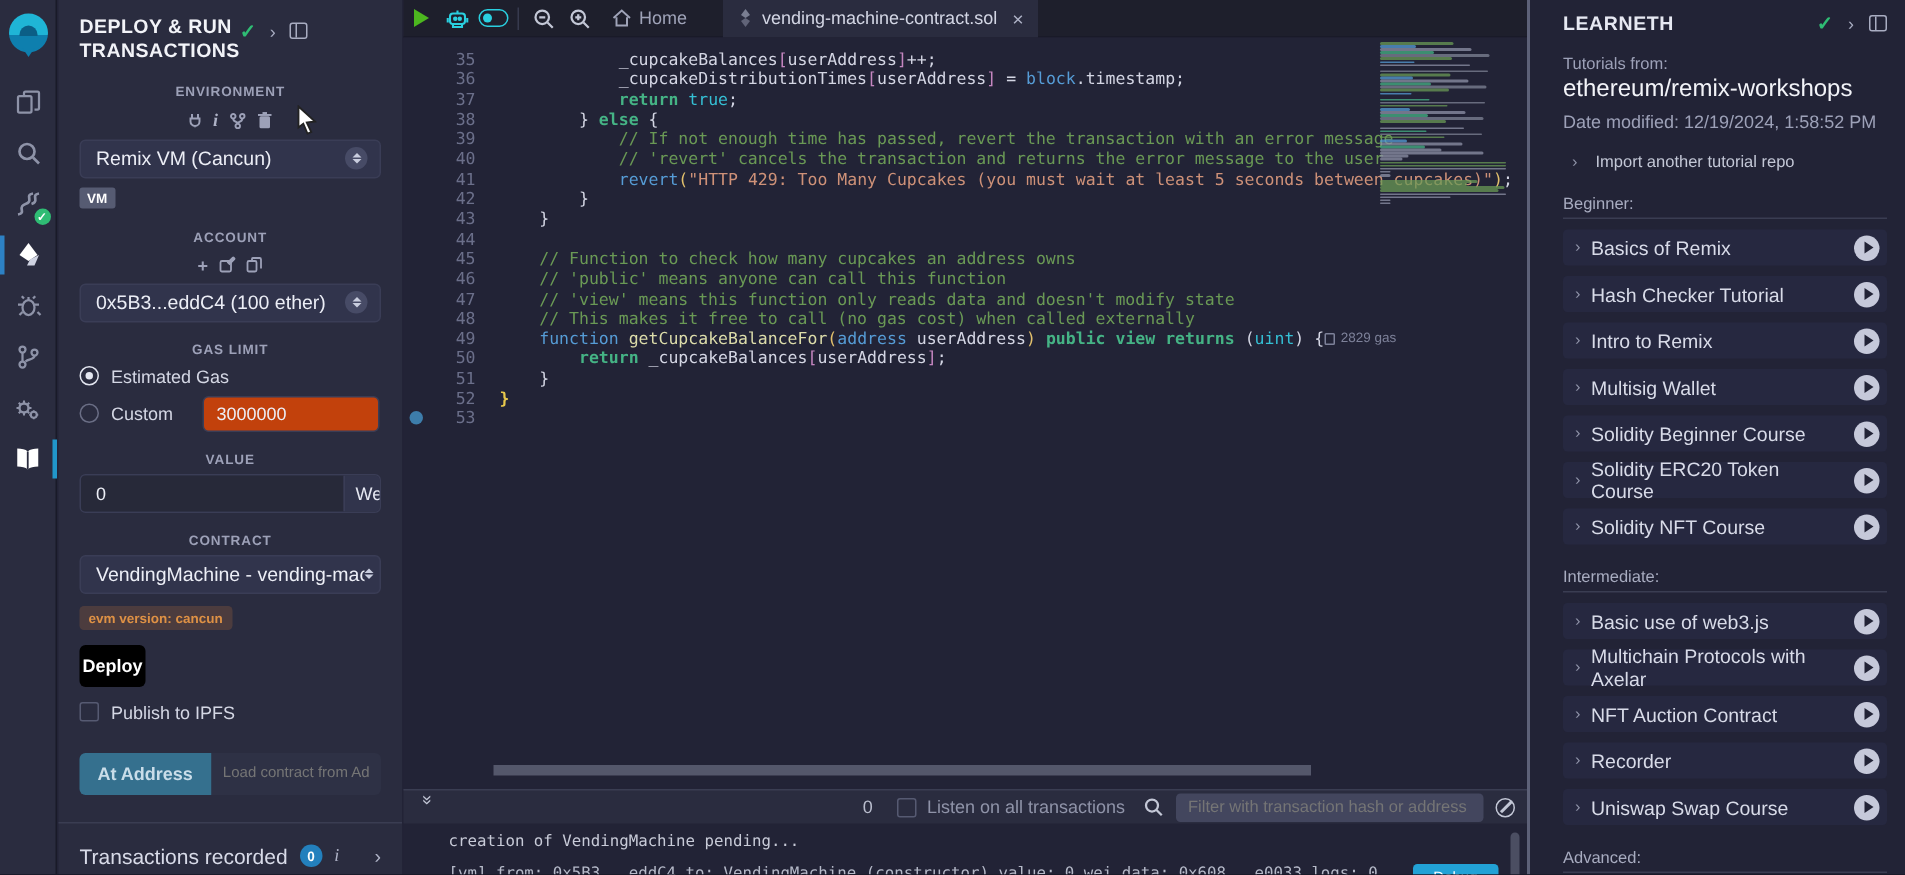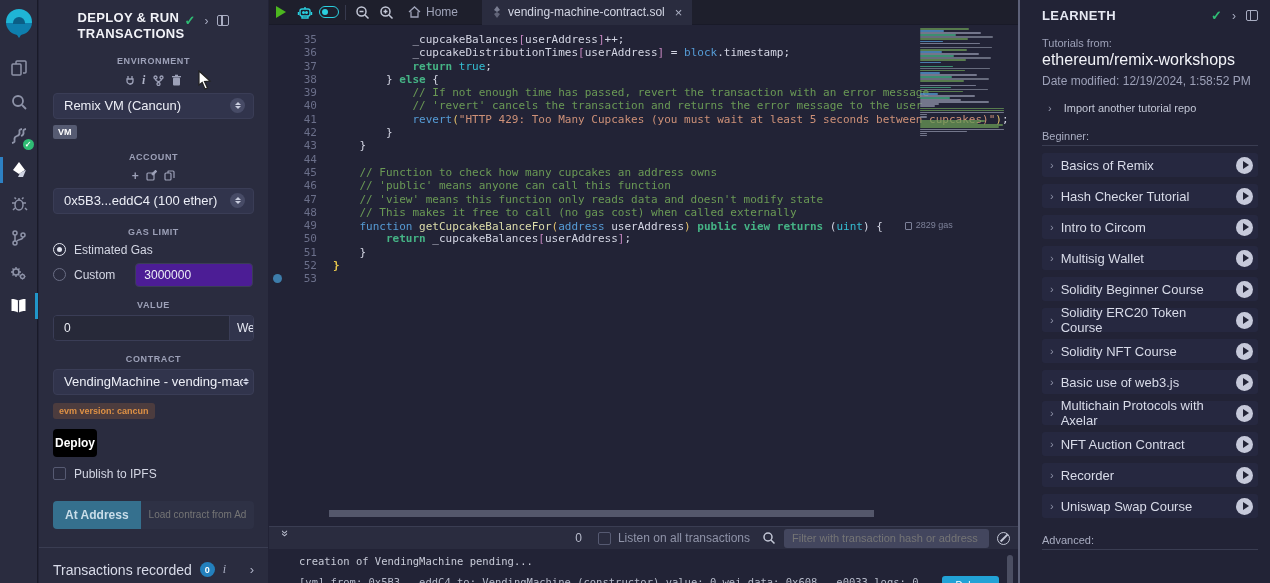--- a/index.html
+++ b/index.html
@@ -20,21 +20,21 @@
   .rail-item svg{ display:block; }
   .rail-item.active{ color:#ffffff; }
   .rail-item .bar-left{ position:absolute; left:0; top:4px; bottom:4px; width:3px; background:#2d81c4; }
   .rail-item .bar-right{ position:absolute; right:0; top:4px; bottom:4px; width:3px; background:#2196c9; }
   .badge-check{ position:absolute; right:4px; bottom:3px; width:11px; height:11px; border-radius:50%;
                 background:#2fbc74; color:#fff; font-size:8px; line-height:11px; text-align:center; font-weight:bold; }
 
   
   .sidepanel{ position:absolute; left:39px; top:0; width:229px; height:583px; background:#2a2c3f; }
   .sp-inner{ padding:10px 14px 0 14px; }
-  .sp-header{ display:flex; justify-content:center; align-items:flex-start; }
+  .sp-header{ display:flex; justify-content:flex-start; align-items:flex-start; }
   .sp-title{ font-size:13px; font-weight:bold; letter-spacing:.3px; line-height:1.25; color:#f2f3f8; }
   .sp-head-icons{ display:flex; gap:9px; align-items:center; margin-top:3px; color:#a9adc2; }
   .check{ color:#2fbc74; font-size:13px; font-weight:bold; }
   .chev{ font-size:12px; color:#a9adc2; }
   .winicon{ width:12px; height:11px; border:1.4px solid #a9adc2; border-radius:2px; position:relative; }
   .winicon::after{ content:""; position:absolute; left:3px; top:0; bottom:0; width:1.4px; background:#a9adc2; }
 
   .lbl{ font-size:9px; letter-spacing:.6px; color:#9da1b8; margin:13px 0 5px 0; font-weight:bold;
         display:flex; align-items:center; gap:7px;flex-direction:column; }
   .lbl .mini{ display:flex; gap:7px; align-items:center; color:#9da1b8; }
@@ -47,21 +47,21 @@
   .tri-dn{ border-left:3px solid transparent; border-right:3px solid transparent; border-top:3px solid #c9cdde; width:0;height:0;}
   .updown-plain{ display:flex; flex-direction:column; gap:1px; align-items:center; flex:0 0 auto;}
 
   .vm-badge{ display:inline-block; background:#565b72; color:#fff; font-size:9px; font-weight:bold;
              padding:2px 5px; border-radius:2px; margin-top:6px; }
   .radio-row{ display:flex; align-items:center; gap:8px; margin:6px 0; font-size:12px; color:#d4d7e4; }
   .radio{ width:13px; height:13px; border-radius:50%; border:1.5px solid #7c descr; }
   .radio.on{ border:1.5px solid #e3e6f0; position:relative; }
   .radio.on::after{ content:""; position:absolute; left:2.5px; top:2.5px; width:5px; height:5px; border-radius:50%; background:#e3e6f0;}
   .radio.off{ border:1.5px solid #6a6e85; }
-  .gas-input{ background:#4c1d95; border:1px solid #3a3d56; border-radius:4px; height:24px; width:118px;
+  .gas-input{ background:#c2410c; border:1px solid #3a3d56; border-radius:4px; height:24px; width:118px;
               color:#eceef6; font-size:12px; padding:0 8px; font-family:"Liberation Sans",sans-serif;}
   .value-wrap{ display:flex; height:26px; border-radius:4px; overflow:hidden; border:1px solid #3a3d56; }
   .value-input{ flex:1; background:#272939; border:none; color:#eceef6; font-size:12px; padding:0 10px; }
   .wei-box{ width:58px; background:#31344c; display:flex; align-items:center; justify-content:space-between;
             padding:0 7px; font-size:12px; color:#e6e8f2; border-left:1px solid #3a3d56;}
   .evm-badge{ display:inline-block; margin-top:8px; background:rgba(201,117,57,.22); color:#de9145;
               font-size:9px; font-weight:bold; padding:3px 6px; border-radius:3px; }
   .deploy-btn{ display:block; margin-top:10px; background:#000000; color:#fff; border:none; border-radius:4px;
                font-size:12px; font-weight:bold; padding:7px 2px; }
   .ipfs-row{ display:flex; gap:8px; align-items:center; margin-top:10px; font-size:12px; color:#d4d7e4; }
@@ -96,21 +96,21 @@
               font-size:11px; line-height:13.3px; white-space:pre; }
   .code-line{ display:flex; height:13.3px; }
   .bp-margin{ width:18px; flex:0 0 auto; position:relative; }
   .bp-dot{ position:absolute; left:4px; top:2px; width:9px; height:9px; border-radius:50%; background:#3d7dab; }
   .lineno{ width:30px; flex:0 0 auto; text-align:right; color:#6b6f8a; padding-right:0; }
   .code-text{ padding-left:16px; }
   .tok-d{ color:#d4d6e4; } .tok-c{ color:#6a9955; } .tok-k{ color:#569cd6; }
   .tok-g{ color:#45b385; font-weight:bold; } .tok-t{ color:#35bfd4; }
   .tok-s{ color:#ce9178; } .tok-p{ color:#c586c0; } .tok-y{ color:#e2c06c; }
   .tok-fn{ color:#dcdcaa; } .tok-Y{ color:#e8c84c; font-weight:bold; }
-  .gas-hint{ color:#7d8199; font-size:9px; font-family:"Liberation Sans",sans-serif; margin-left:22px;
+  .gas-hint{ color:#7d8199; font-size:9px; font-family:"Liberation Sans",sans-serif; 
              display:inline-flex; align-items:center; gap:4px; }
   .gas-glyph{ width:7px; height:8px; border:1px solid #7d8199; border-radius:1px; position:relative; }
   .minimap{ position:absolute; right:12px; top:3px; width:86px; }
   .minimap .mm-line{ height:1.6px; margin-bottom:0.5px; border-radius:1px; }
   .hscroll{ position:absolute; left:60px; bottom:8px; width:545px; height:7px; background:#54576b; border-radius:0px; }
 
   .terminal{ position:absolute; left:0; top:526px; width:749px; height:57px; background:#222336; }
   .term-bar{ height:23px; background:#2a2c3f; border-top:1px solid #3a3d52; display:flex; align-items:center; padding:0 8px; }
   .dbl-chev{ color:#c3c7d6; font-size:12px; transform:rotate(90deg); letter-spacing:-2px; width:16px; }
   .term-count{ margin-left:auto; color:#b8bccc; font-size:12px; }
@@ -493,21 +493,21 @@
             <span>Basics of Remix</span>
             <span class="le-play"></span>
           </div>
           <div class="le-item">
             <span class="ichev">›</span>
             <span>Hash Checker Tutorial</span>
             <span class="le-play"></span>
           </div>
           <div class="le-item">
             <span class="ichev">›</span>
-            <span>Intro to Circom</span>
+            <span>Intro to Remix</span>
             <span class="le-play"></span>
           </div>
           <div class="le-item">
             <span class="ichev">›</span>
             <span>Multisig Wallet</span>
             <span class="le-play"></span>
           </div>
           <div class="le-item">
             <span class="ichev">›</span>
             <span>Solidity Beginner Course</span>
@@ -516,20 +516,21 @@
           <div class="le-item">
             <span class="ichev">›</span>
             <span>Solidity ERC20 Token Course</span>
             <span class="le-play"></span>
           </div>
           <div class="le-item">
             <span class="ichev">›</span>
             <span>Solidity NFT Course</span>
             <span class="le-play"></span>
           </div>
+          <div class="le-section-lbl">Intermediate:</div>
           <div class="le-item">
             <span class="ichev">›</span>
             <span>Basic use of web3.js</span>
             <span class="le-play"></span>
           </div>
           <div class="le-item">
             <span class="ichev">›</span>
             <span>Multichain Protocols with Axelar</span>
             <span class="le-play"></span>
           </div>

